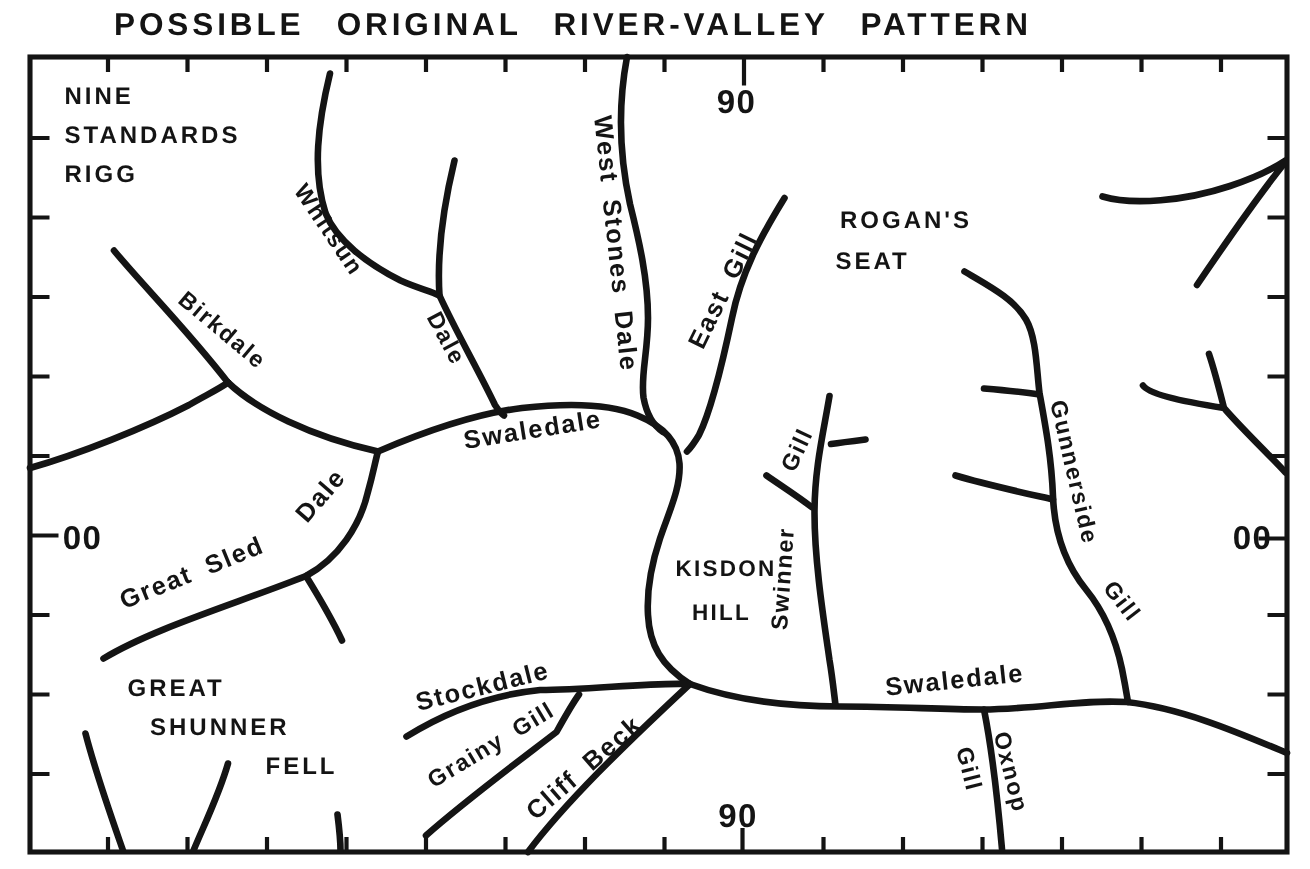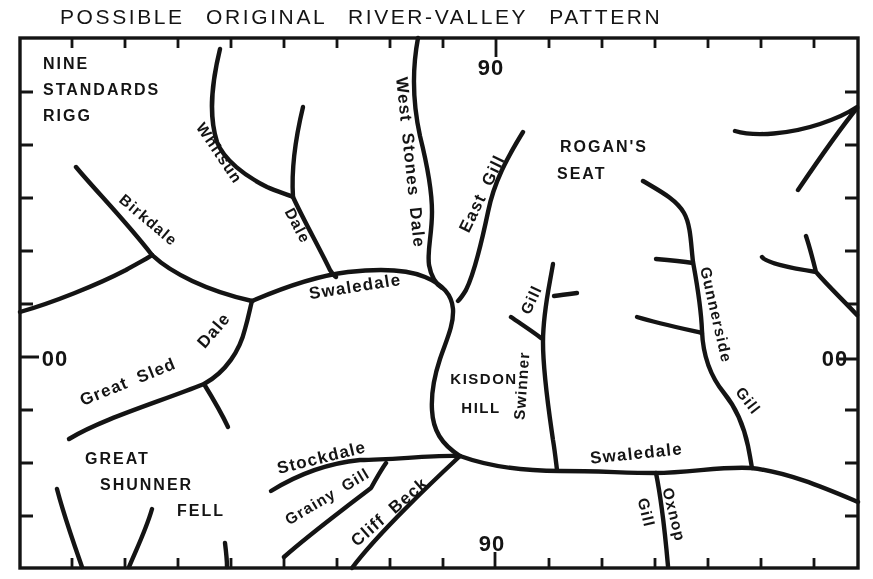--- a/index.html
+++ b/index.html
@@ -1,19 +1,19 @@
 <!DOCTYPE html>
 <html><head>
 <meta charset="utf-8">
 <style>
   html,body{margin:0;padding:0;background:#ffffff;}
   .page{position:relative;width:873px;height:579px;background:#ffffff;overflow:hidden;
         font-family:"Liberation Sans",sans-serif;}
-  .map-title{position:absolute;left:60px;top:5px;white-space:nowrap;
-             font-family:"Liberation Sans",sans-serif;font-weight:normal;font-size:21px;
+  .map-title{position:absolute;left:76px;top:5px;white-space:nowrap;
+             font-family:"Liberation Sans",sans-serif;font-weight:bold;font-size:21px;
              letter-spacing:2.6px;word-spacing:13px;color:#141414;}
   svg{position:absolute;left:0;top:0;}
   .river{fill:none;stroke:#141414;stroke-width:4.4;stroke-linecap:round;stroke-linejoin:round;}
   .border{fill:none;stroke:#141414;stroke-width:3.4;}
   .tick{fill:none;stroke:#141414;stroke-width:2.8;stroke-linecap:butt;}
   text{fill:#141414;font-family:"Liberation Sans",sans-serif;}
   .pl{font-weight:bold;font-size:16px;letter-spacing:2px;}
   .pl-sm{font-weight:bold;font-size:15px;letter-spacing:1.5px;}
   .num{font-weight:bold;font-size:22px;letter-spacing:1px;}
   .st{font-weight:bold;font-size:17px;letter-spacing:1.2px;word-spacing:5px;}

